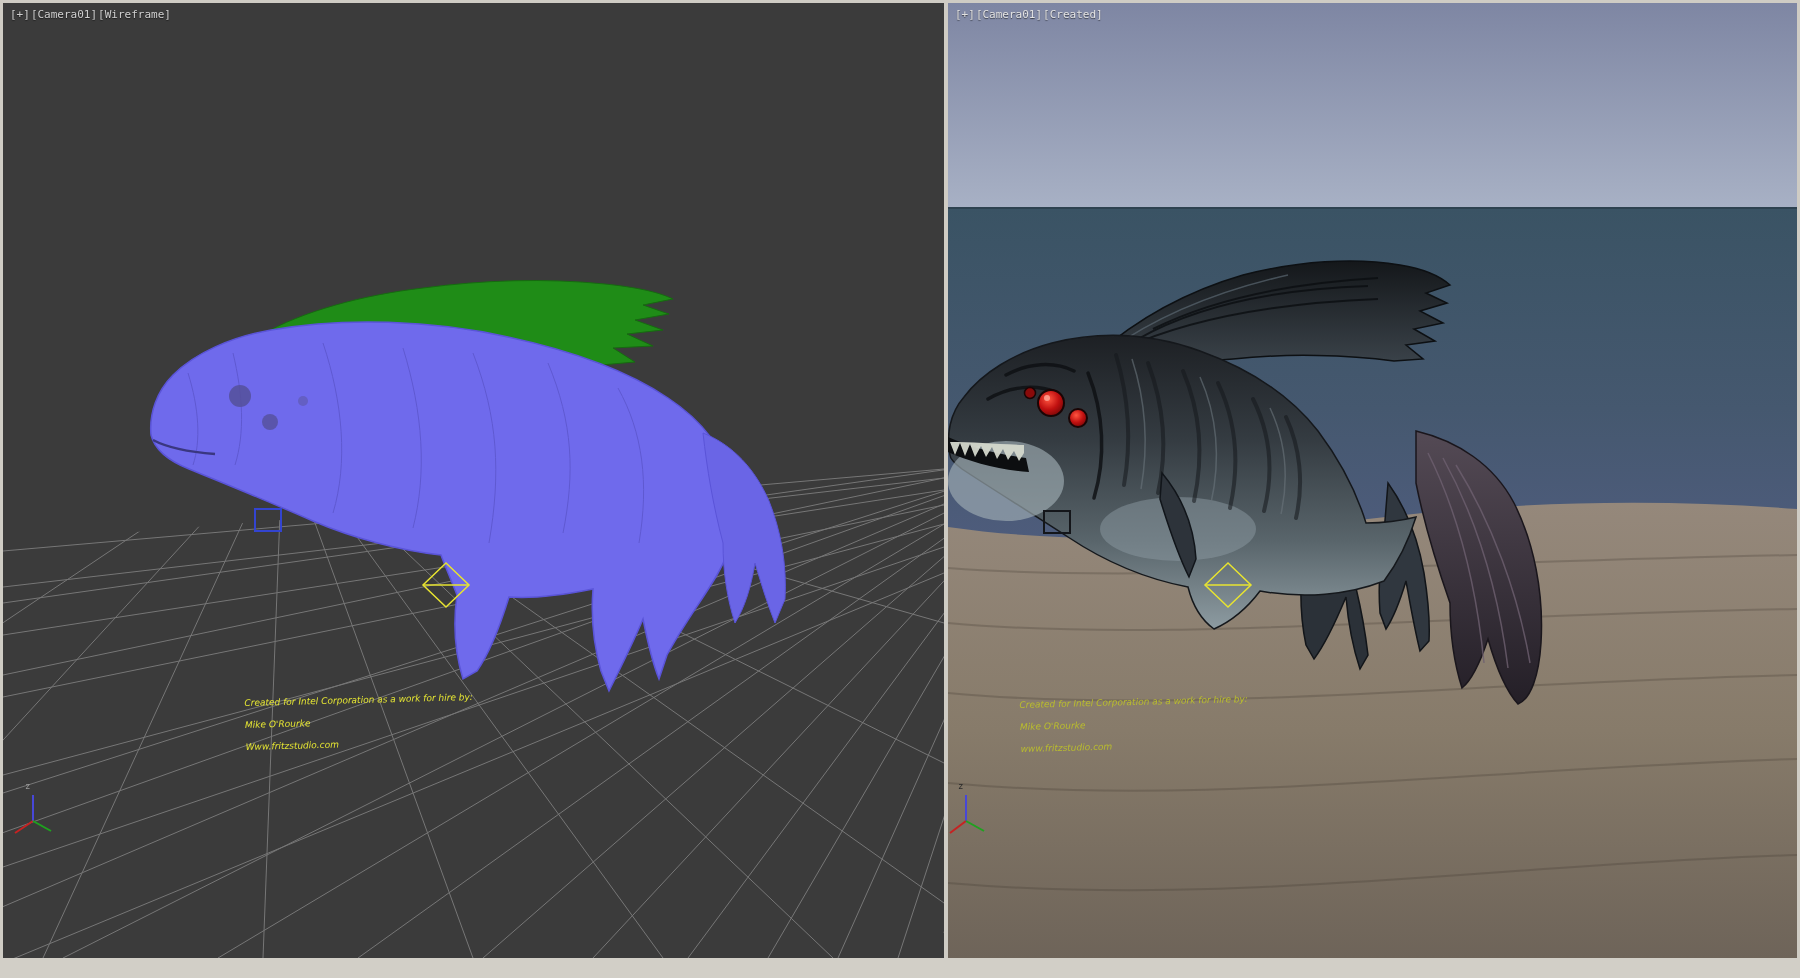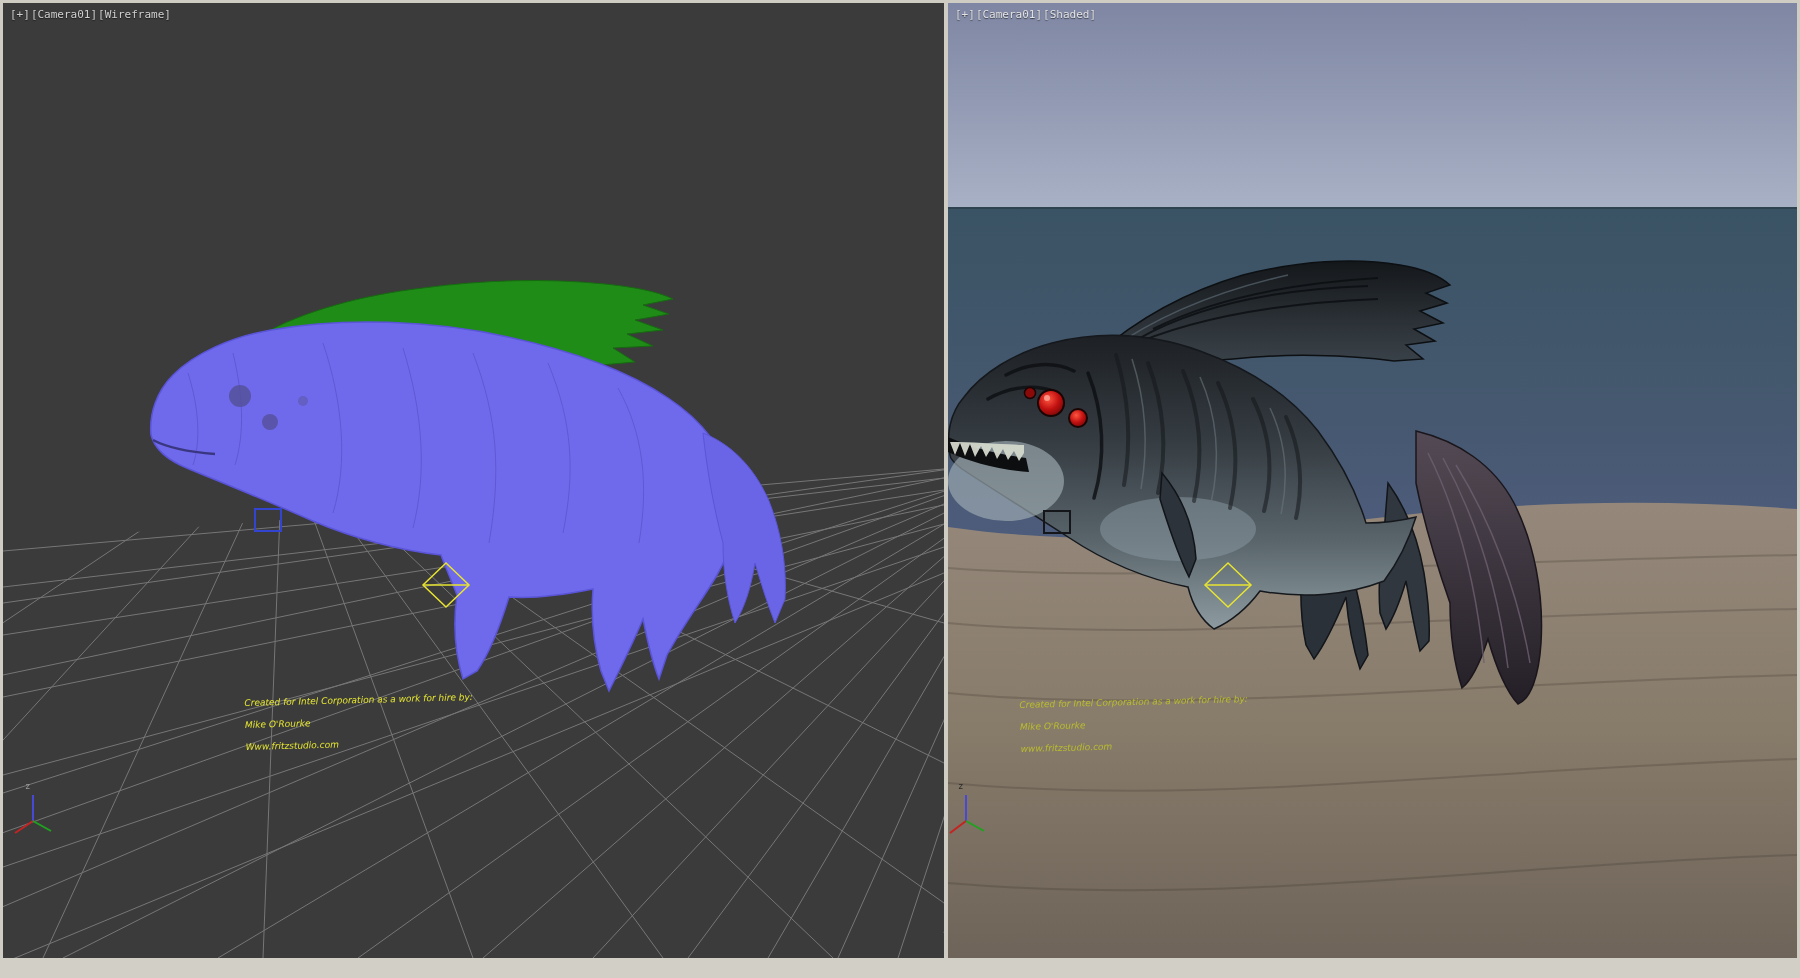--- a/index.html
+++ b/index.html
@@ -132,21 +132,21 @@
     <div class="credit" id="credit-left"><span>Created for Intel Corporation as a work for hire by:</span><br>
 <span>Mike O'Rourke</span><br>
 <span>Www.fritzstudio.com</span></div>
   </div>
 
   <div class="viewport" id="vp-right">
 
     <div class="vp-label" style="color:#e2e2e2;">
       <span>[+]</span>
       <span>[Camera01]</span>
-      <span>[Shaded]</span>
+      <span>[Created]</span>
     </div>
 
     <svg class="scene" width="849" height="955" viewBox="0 0 849 955">
       <defs>
         <linearGradient id="skyG" x1="0" y1="0" x2="0" y2="1">
           <stop offset="0" stop-color="#7e86a3"></stop>
             <stop offset="1" stop-color="#a8b1c5"></stop>
         </linearGradient>
         <linearGradient id="seaG" x1="0" y1="0" x2="0" y2="1">
           <stop offset="0" stop-color="#3a5364"></stop>

